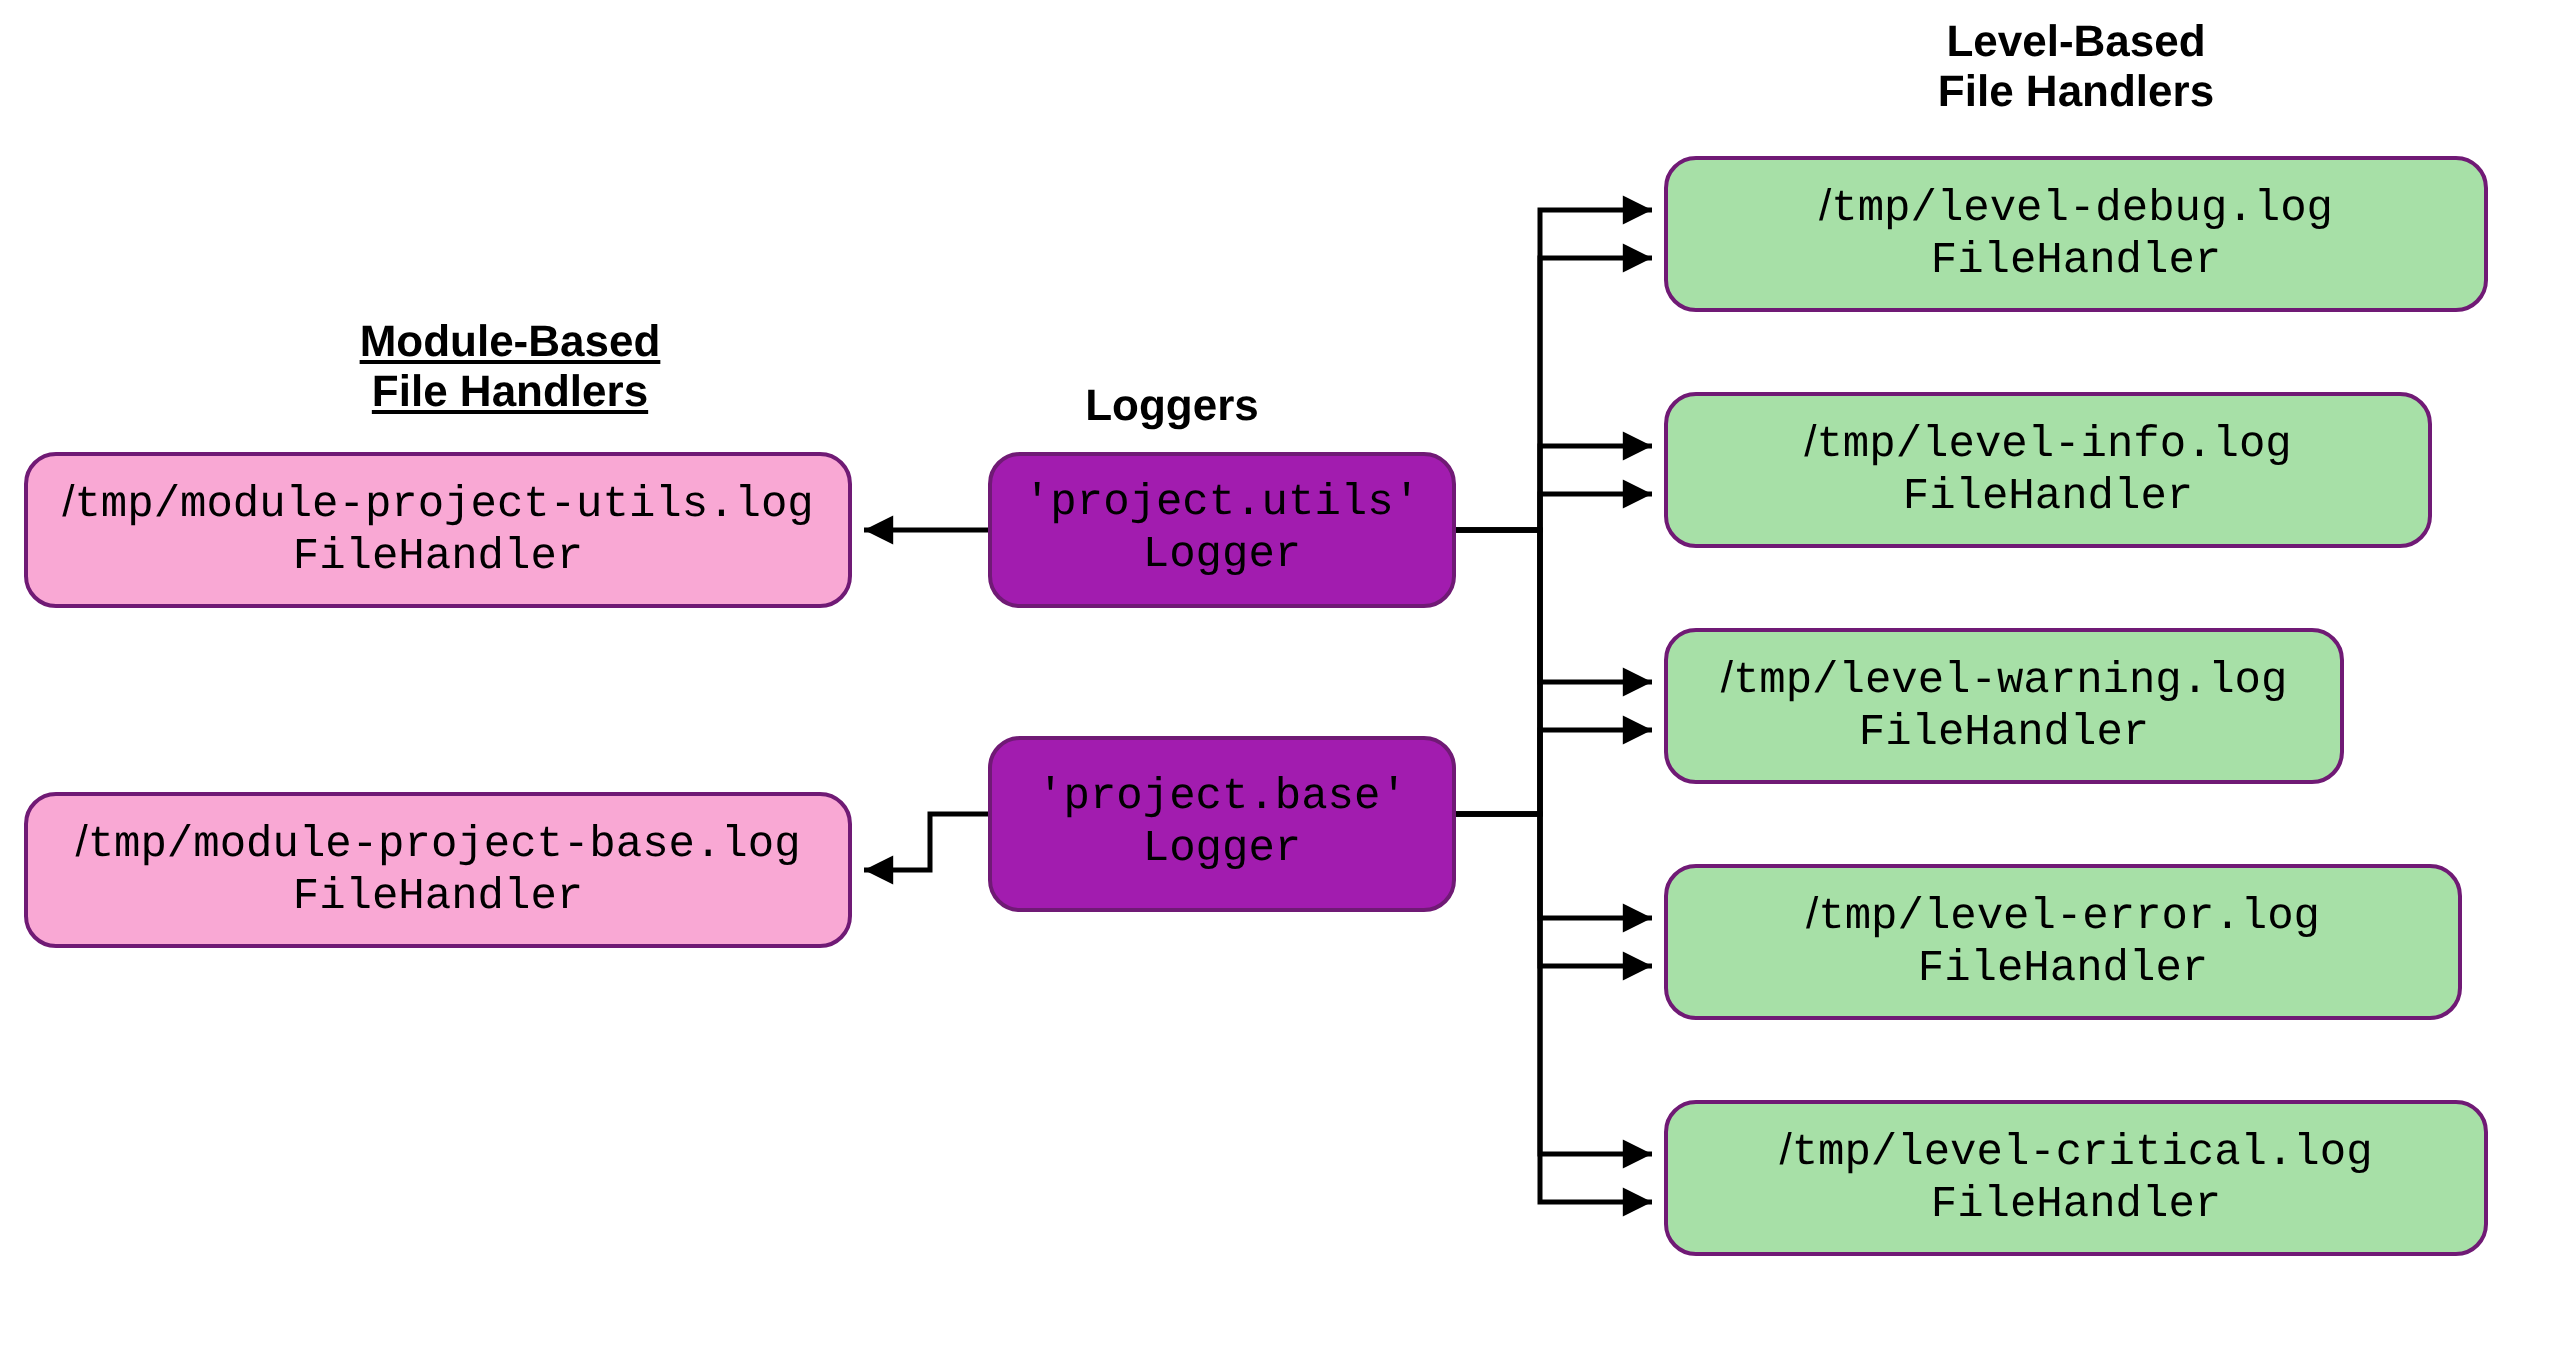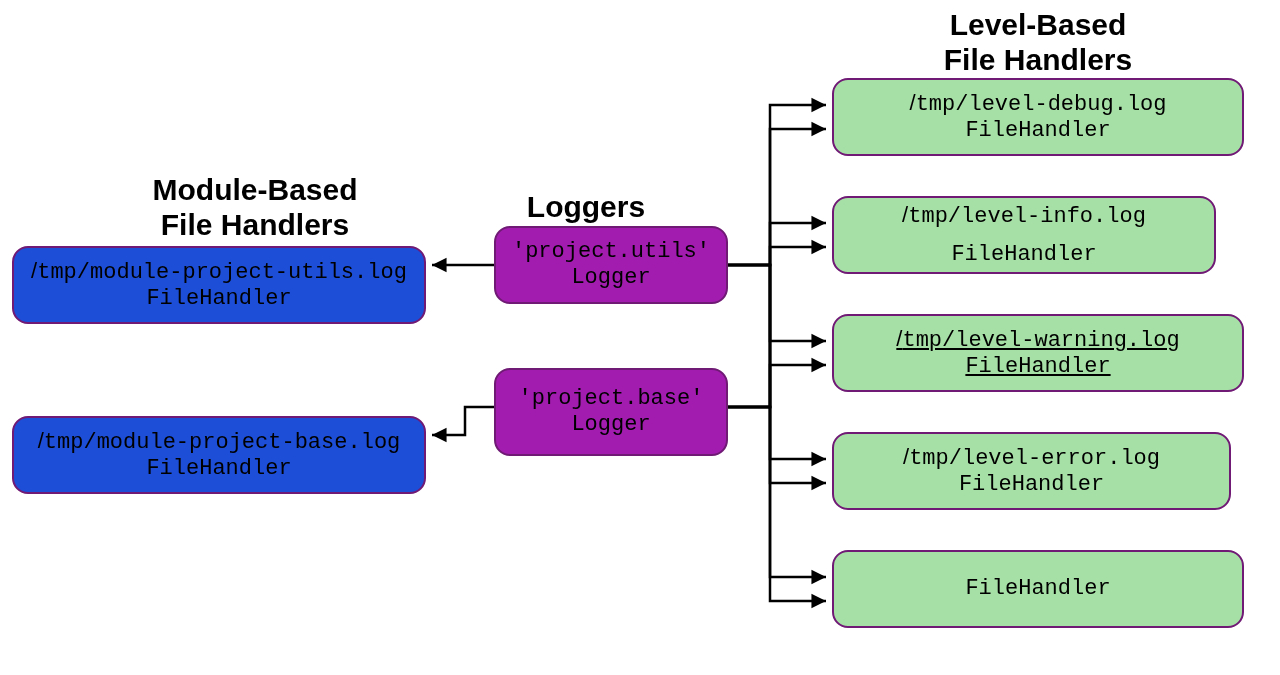--- a/index.html
+++ b/index.html
@@ -14,21 +14,21 @@
     position: relative;
     width: 1280px;
     height: 675px;
   }
   .heading {
     position: absolute;
     font-weight: 700;
     color: #000;
     text-align: center;
     line-height: 1.15;
-    font-size: 30px;
+    font-size: 22px;
     white-space: pre;
   }
   .node {
     position: absolute;
     border: 2px solid #701a75;
     border-radius: 16px;
     box-sizing: border-box;
     text-align: center;
     display: flex;
     flex-direction: column;
@@ -39,35 +39,35 @@
   .node .mono {
     font-family: "Courier New", Courier, monospace;
     font-size: 22px;
     line-height: 1.2;
   }
   .node .slash {
     font-family: "Helvetica Neue", Helvetica, Arial, sans-serif;
     font-weight: 400;
   }
   .level-node { background: #a7e0a7; }
-  .module-node { background: #1d4ed8; margin-top: 20px; }
+  .module-node { background: #f9a8d4; }
   .logger-node { background: #a21caf; }
   svg.wires {
     position: absolute;
     left: 0; top: 0;
     width: 1280px; height: 675px;
     pointer-events: none;
   }
 </style>
 </head>
 <body>
 
 <div class="canvas">
 
-  <div class="heading" style="left:125px; top:173px; width:260px;">Module-Based
+  <div class="heading" style="left:125px; top:158px; width:260px;text-decoration:underline;">Module-Based
 File Handlers</div>
 
   <div class="heading" style="left:516px; top:190px; width:140px;">Loggers</div>
 
   <div class="heading" style="left:908px; top:8px; width:260px;">Level-Based
 File Handlers</div>
 
   <div class="node module-node" style="left:12px; top:226px; width:414px; height:78px;">
     <div class="mono">
       <span class="slash">/</span><span>tmp/module-project-utils.log</span>
@@ -89,33 +89,34 @@
 
   <div class="node logger-node" style="left:494px; top:368px; width:234px; height:88px;">
     <div class="mono">'project.base'</div>
     <div class="mono">Logger</div>
   </div>
 
   <div class="node level-node" style="left:832px; top:78px;  width:412px; height:78px;">
     <div class="mono"><span class="slash">/</span><span>tmp/level-debug.log</span></div>
     <div class="mono">FileHandler</div>
   </div>
-  <div class="node level-node" style="left:832px; top:196px; width:384px; height:78px;justify-content:space-between;">
+  <div class="node level-node" style="left:832px; top:196px; width:384px; height:78px;">
     <div class="mono"><span class="slash">/</span><span>tmp/level-info.log</span></div>
     <div class="mono">FileHandler</div>
   </div>
-  <div class="node level-node" style="left:832px; top:314px; width:412px; height:78px;text-decoration:underline;">
+  <div class="node level-node" style="left:832px; top:314px; width:340px; height:78px;">
     <div class="mono"><span class="slash">/</span><span>tmp/level-warning.log</span></div>
     <div class="mono">FileHandler</div>
   </div>
   <div class="node level-node" style="left:832px; top:432px; width:399px; height:78px;">
     <div class="mono"><span class="slash">/</span><span>tmp/level-error.log</span></div>
     <div class="mono">FileHandler</div>
   </div>
   <div class="node level-node" style="left:832px; top:550px; width:412px; height:78px;">
+    <div class="mono"><span class="slash">/</span><span>tmp/level-critical.log</span></div>
     <div class="mono">FileHandler</div>
   </div>
 
   <svg class="wires" viewBox="0 0 1280 675">
     <defs>
       <marker id="arrow" viewBox="0 0 12 12" refX="11" refY="6" markerWidth="7" markerHeight="7" orient="auto-start-reverse">
         <path d="M 1 1 L 11 6 L 1 11 z" fill="#000"></path>
       </marker>
     </defs>
     <g stroke="#000" stroke-width="2.5" fill="none" marker-end="url(#arrow)">

